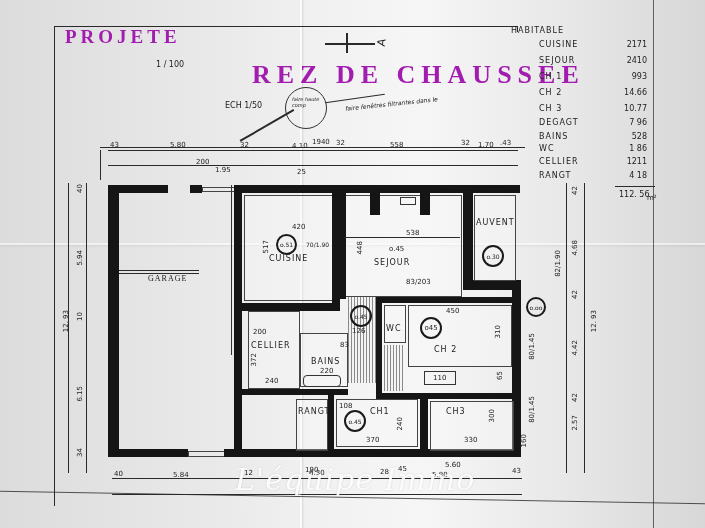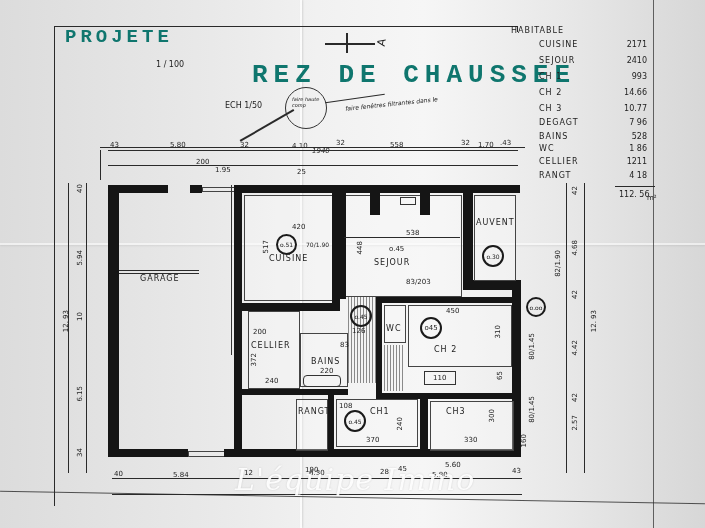--- a/index.html
+++ b/index.html
@@ -3,21 +3,21 @@
 <meta charset="utf-8">
 <style>
   html,body{margin:0;padding:0;}
   body{width:705px;height:528px;overflow:hidden;position:relative;
        background:linear-gradient(90deg,#dcdcdc 0%,#e9e9e9 30%,#f1f1f1 45%,#f6f6f6 60%,#e8e8e8 80%,#d7d7d7 100%);
        font-family:"DejaVu Sans",sans-serif;color:#1c1c1c;}
   .fold-v{position:absolute;left:300px;top:0;width:2px;height:528px;background:rgba(255,255,255,.7);box-shadow:1px 0 2px rgba(0,0,0,.12);}
   .fold-h{position:absolute;left:0;top:243px;width:705px;height:2px;background:rgba(255,255,255,.55);box-shadow:0 1px 2px rgba(0,0,0,.08);}
   .abs{position:absolute;}
   .line{position:absolute;background:#2a2a2a;}
-  .hand{font-family:Liberation Mono, monospace;font-weight:bold;letter-spacing:4px;color:#0f766e;}
+  .hand{font-family:Liberation Serif, serif;font-weight:bold;letter-spacing:4px;color:#a21caf;}
   .small{font-size:8px;color:#222;}
   .tiny{font-size:7px;color:#222;}
   .wall{position:absolute;background:#151515;}
   .room{position:absolute;border:1px solid #444;background:rgba(250,250,250,.35);}
   .label{position:absolute;font-size:8px;letter-spacing:1px;color:#222;}
   .circle{position:absolute;border:2px solid #1a1a1a;border-radius:50%;font-size:8px;display:flex;align-items:center;justify-content:center;}
   .tbl-row{position:absolute;left:0;width:170px;font-size:8px;color:#222;}
   .tbl-row .n{position:absolute;left:0;letter-spacing:1px;}
   .tbl-row .v{position:absolute;right:0;}
   .vert{writing-mode:vertical-rl;transform:rotate(180deg);}
@@ -94,21 +94,21 @@
         <span class="n">RANGT</span>
         <span class="v">4 18</span>
       </div>
   </div>
   <div class="line" style="left:108px;top:160px;width:40px;height:1px;"></div>
   <div class="abs small" style="left:112px;top:164px;">112. 56</div>
   <div class="abs tiny" style="left:140px;top:168px;">m²</div>
 </div>
 
 <div class="line" style="left:100px;top:147px;width:425px;height:1px;"></div>
-<div class="abs tiny" style="left:312px;top:147px;font-style:italic;">1940</div>
+<div class="abs tiny" style="left:312px;top:138px;">1940</div>
 <div class="line" style="left:100px;top:150px;width:1px;height:30px;"></div>
 <div class="line" style="left:108px;top:150px;width:410px;height:1px;"></div>
 <div class="abs tiny" style="left:110px;top:141px;">43</div>
 <div class="abs tiny" style="left:170px;top:141px;">5.80</div>
 <div class="abs tiny" style="left:240px;top:141px;">32</div>
 <div class="abs tiny" style="left:292px;top:142px;">4.10</div>
 <div class="abs tiny" style="left:336px;top:139px;">32</div>
 <div class="abs tiny" style="left:390px;top:141px;">558</div>
 <div class="abs tiny" style="left:461px;top:139px;">32</div>
 <div class="abs tiny" style="left:478px;top:141px;">1.70</div>
@@ -157,21 +157,21 @@
 
   <div class="wall" style="left:0;top:0;width:3px;height:272px;border-left:8px solid #151515;"></div>
   <div class="wall" style="left:0;top:0;width:60px;height:8px;"></div>
   <div class="wall" style="left:82px;top:0;width:12px;height:8px;"></div>
   <div class="abs" style="left:94px;top:2px;width:38px;height:3px;border:1px solid #444;"></div>
   <div class="wall" style="left:0;top:264px;width:80px;height:8px;"></div>
   <div class="abs" style="left:80px;top:266px;width:36px;height:4px;border:1px solid #444;"></div>
   <div class="wall" style="left:116px;top:264px;width:14px;height:8px;"></div>
   <div class="line" style="left:11px;top:85px;width:80px;height:1px;"></div>
   <div class="line" style="left:11px;top:88px;width:80px;height:1px;"></div>
-  <div class="label" style="left:32px;top:89px;">GARAGE</div>
+  <div class="label" style="left:40px;top:89px;font-family:Liberation Serif, serif;">GARAGE</div>
   <div class="line" style="left:123px;top:0;width:1px;height:170px;background:#333;"></div>
 
   <div class="wall" style="left:126px;top:0;width:286px;height:8px;"></div>
   <div class="wall" style="left:126px;top:0;width:8px;height:272px;"></div>
   <div class="wall" style="left:130px;top:264px;width:282px;height:8px;"></div>
   <div class="wall" style="left:404px;top:100px;width:9px;height:172px;"></div>
   <div class="wall" style="left:355px;top:0;width:10px;height:100px;"></div>
   <div class="wall" style="left:355px;top:95px;width:58px;height:10px;"></div>
 
   <div class="room" style="left:136px;top:10px;width:88px;height:104px;"></div>

